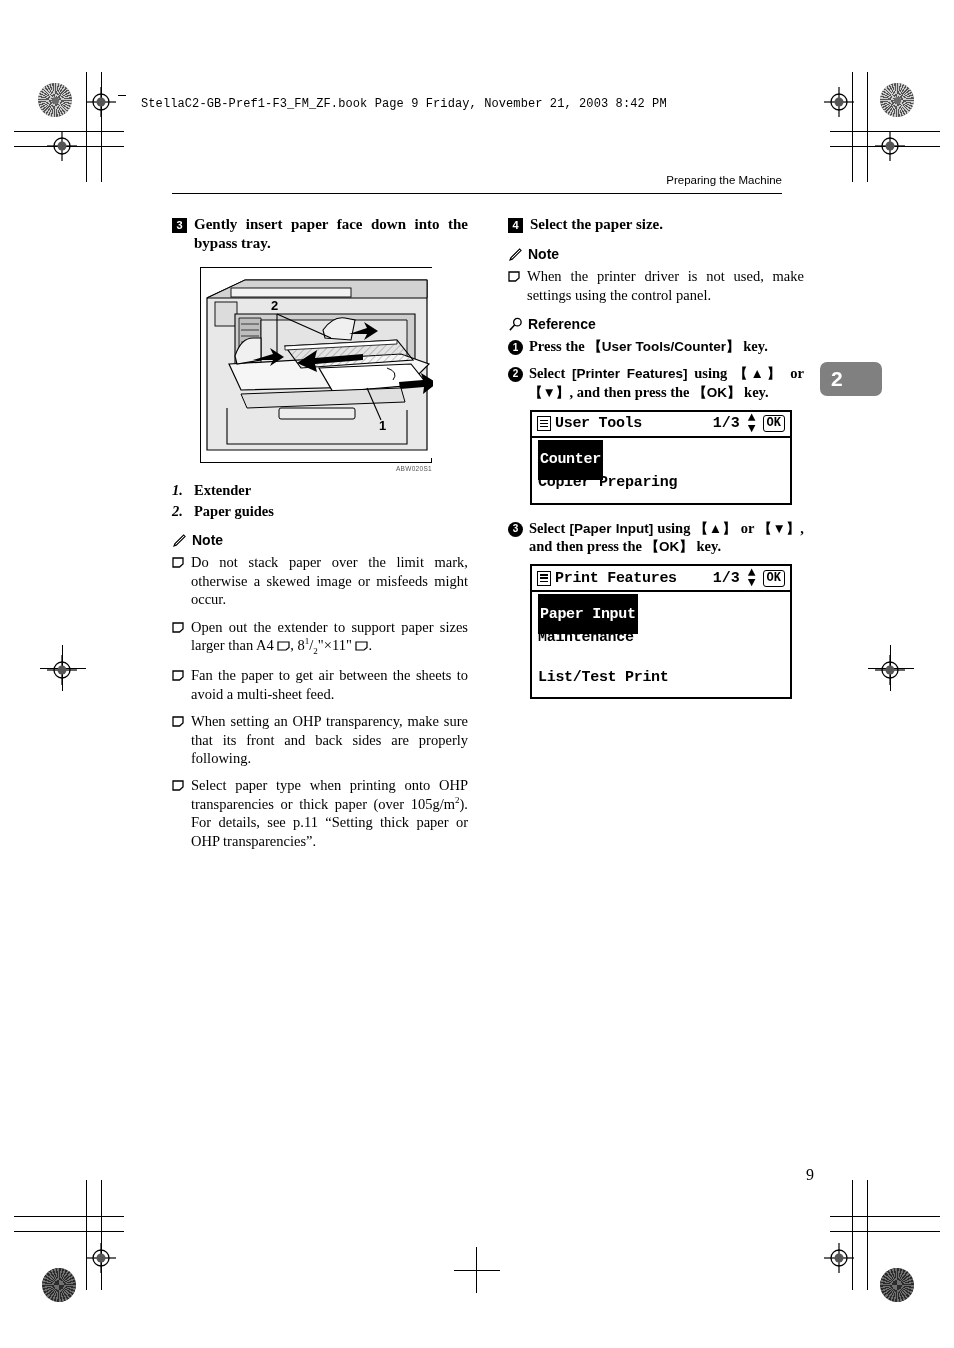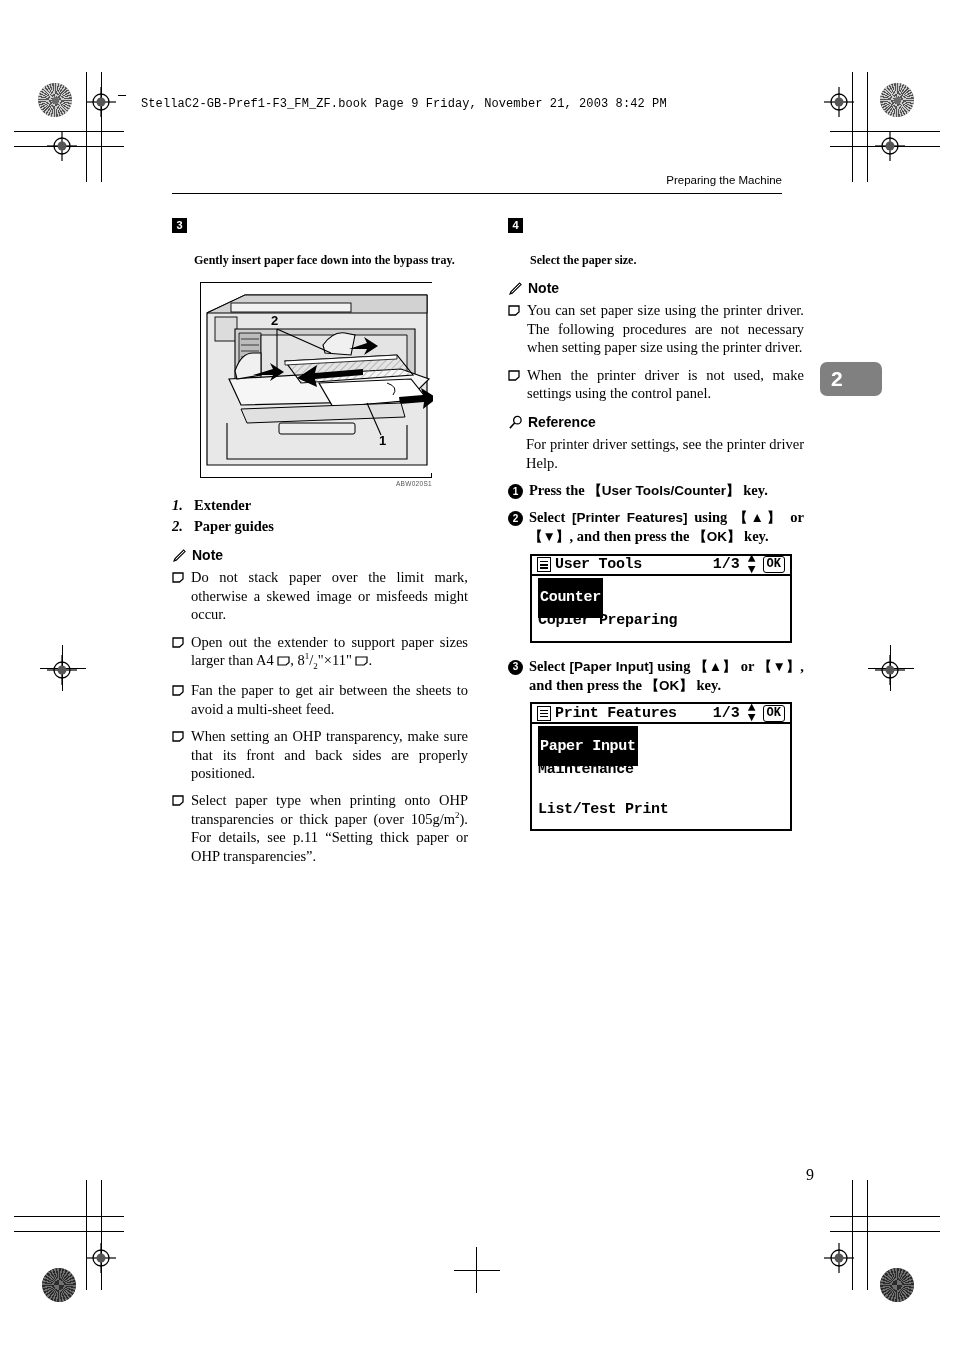--- a/index.html
+++ b/index.html
@@ -41,22 +41,22 @@
   .col{position:absolute;top:215px;width:296px;}
   .colL{left:172px;}
   .colR{left:508px;}
 
   
   .step{display:flex;align-items:flex-start;margin-bottom:6px;}
   .stepnum{flex:0 0 auto;width:15px;height:15px;background:#000;color:#fff;
            font-family:"Liberation Sans",sans-serif;font-size:11px;font-weight:bold;
            display:flex;align-items:center;justify-content:center;
            margin-right:7px;margin-top:3px;line-height:1;}
-  .steptxt{font-family:"Liberation Serif",serif;font-size:12px;font-weight:bold;
-           line-height:1.28;text-align:justify;margin-top:38px;}
+  .steptxt{font-family:"Liberation Serif",serif;font-size:15px;font-weight:bold;
+           line-height:1.28;text-align:justify;}
   .steptxt.j{text-align-last:left;}
 
   
   .figbox{margin:14px 0 0 28px;width:232px;}
   .figframe{border:1.2px solid #000;background:#fff;}
   .figcode{font-family:"Liberation Sans",sans-serif;font-size:6.5px;color:#555;
            text-align:right;margin-top:2px;letter-spacing:.3px;}
 
   
   .capitem{display:flex;margin:0 0 4px 0;font-size:14.5px;}
@@ -86,21 +86,21 @@
           font-weight:bold;display:flex;align-items:center;justify-content:center;
           margin-right:6px;margin-top:3px;line-height:1;}
   .subtxt{font-size:14.5px;font-weight:bold;line-height:1.3;text-align:justify;}
   .subtxt.j{text-align-last:left;}
   .key{font-family:"Liberation Sans",sans-serif;font-weight:bold;font-size:13.5px;}
   .sq{font-family:"Liberation Sans",sans-serif;font-weight:bold;font-size:13.5px;}
 
   
   .lcd{margin:8px 0 14px 22px;width:258px;border:2.2px solid #000;background:#fff;
        font-family:"Liberation Mono",monospace;}
-  .lcdbar{display:flex;align-items:center;height:20px;border-bottom:2.2px solid #000;
+  .lcdbar{display:flex;align-items:center;height:26px;border-bottom:2.2px solid #000;
           padding:0 5px;box-sizing:border-box;gap:4px;}
   .lcdicon{width:14px;height:15px;border:1.7px solid #000;flex:0 0 auto;
            display:flex;flex-direction:column;justify-content:center;gap:1.5px;
            padding:0 2px;box-sizing:border-box;}
   .lcdicon i{display:block;height:1.6px;background:#000;}
   .lcdtitle{font-size:15px;font-weight:bold;letter-spacing:-.3px;flex:1 1 auto;}
   .lcdpage{font-size:15px;font-weight:bold;margin-right:4px;}
   .updown{font-size:13px;font-weight:bold;line-height:.8;flex:0 0 auto;margin-right:3px;}
   .okbtn{border:1.7px solid #000;border-radius:3px;padding:0 3px;font-size:12px;
          font-weight:bold;line-height:1.25;}
@@ -324,21 +324,21 @@
       </span>
       <span class="btxt last">Fan the paper to get air between the sheets to avoid a multi-sheet feed.</span>
     </div>
 
     <div class="bitem">
       <span class="bmark">
         <svg width="12" height="11" viewBox="0 0 12 11">
             <path d="M1 1 H11 V7 L7.5 10 H1 Z" fill="none" stroke="#000" stroke-width="1.3"></path>
           </svg>
       </span>
-      <span class="btxt last">When setting an OHP transparency, make sure that its front and back sides are properly positioned.</span>
+      <span class="btxt last">When setting an OHP transparency, make sure that its front and back sides are properly following.</span>
     </div>
 
     <div class="bitem">
       <span class="bmark">
         <svg width="12" height="11" viewBox="0 0 12 11">
             <path d="M1 1 H11 V7 L7.5 10 H1 Z" fill="none" stroke="#000" stroke-width="1.3"></path>
           </svg>
       </span>
       <span class="btxt last"><span>Select paper type when printing onto OHP transparencies or thick paper (over 105g/m</span><sup style="font-size:9px">2</sup><span>). For details, see p.11 “Setting thick paper or OHP transparencies”.</span></span>
     </div>
@@ -362,40 +362,31 @@
     <span>Note</span>
   </div>
 
   <div class="bullets">
     <div class="bitem">
       <span class="bmark">
         <svg width="12" height="11" viewBox="0 0 12 11">
             <path d="M1 1 H11 V7 L7.5 10 H1 Z" fill="none" stroke="#000" stroke-width="1.3"></path>
           </svg>
       </span>
-      <span class="btxt last">You can set paper size using the printer driver. The following procedures are not necessary when setting paper size using the printer driver.</span>
-    </div>
-    <div class="bitem">
-      <span class="bmark">
-        <svg width="12" height="11" viewBox="0 0 12 11">
-            <path d="M1 1 H11 V7 L7.5 10 H1 Z" fill="none" stroke="#000" stroke-width="1.3"></path>
-          </svg>
-      </span>
       <span class="btxt last">When the printer driver is not used, make settings using the control panel.</span>
     </div>
   </div>
 
   <div class="blkhead">
     <svg class="magnif" viewBox="0 0 16 16">
       <circle cx="10" cy="5.5" r="4" fill="none" stroke="#000" stroke-width="1.4"></circle>
       <line x1="7" y1="8.6" x2="2" y2="14" stroke="#000" stroke-width="1.6"></line>
     </svg>
     <span>Reference</span>
   </div>
-  <p class="refpara">For printer driver settings, see the printer driver Help.</p>
 
   <div class="sub">
     <div class="subnum">1</div>
     <div class="subtxt j"><span>Press the </span><span class="key">【User Tools/Counter】</span><span> key.</span></div>
   </div>
 
   <div class="sub">
     <div class="subnum">2</div>
     <div class="subtxt j"><span>Select </span><span class="sq">[Printer Features]</span><span> using </span><span class="key">【▲】</span><span> or </span><span class="key">【▼】</span><span>, and then press the </span><span class="key">【OK】</span><span> key.</span></div>
   </div>

